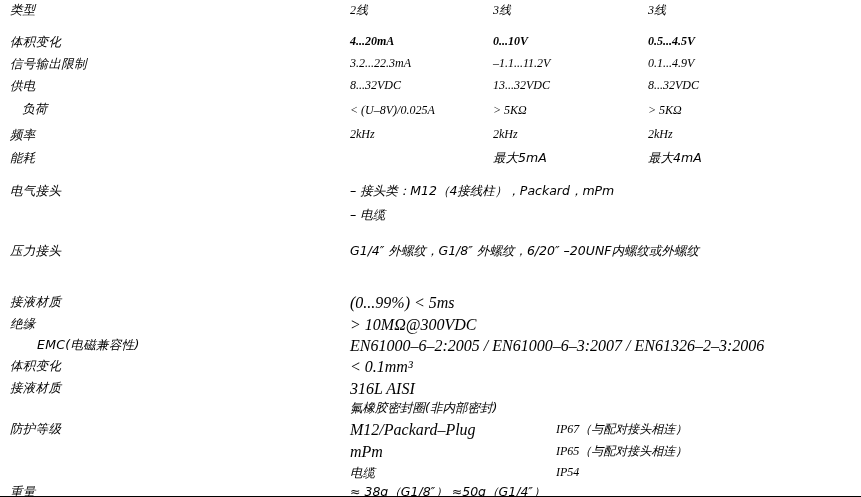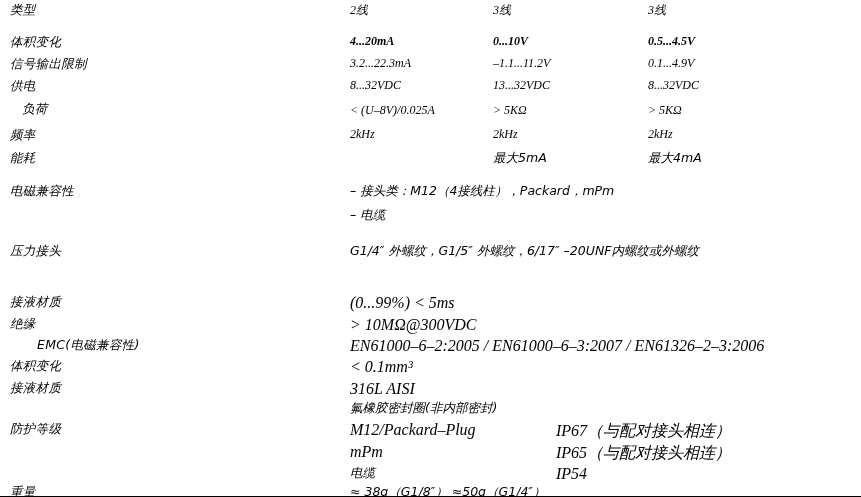--- a/index.html
+++ b/index.html
@@ -66,21 +66,21 @@
   .bold {
     font-weight: bold;
   }
   .cn {
     font-family: "DejaVu Sans", sans-serif;
     font-size: 12.5px;
   }
   .sub-ip {
     position: absolute;
     left: 556px;
-    font-size: 16px;
+    font-size: 12px;
     font-family: "Liberation Serif", serif;
     white-space: nowrap;
   }
   .bottom-rule {
     position: absolute;
     left: 0;
     top: 496px;
     width: 861px;
     height: 1px;
     background: #000000;
@@ -133,30 +133,30 @@
     <span class="c3">2kHz</span>
   </div>
 
   <div class="row" style="top:150px;">
     <span class="label cn">能耗</span>
     <span class="c2 cn">最大5mA</span>
     <span class="c3 cn">最大4mA</span>
   </div>
 
   <div class="row" style="top:183px;">
-    <span class="label cn">电磁兼容性</span>
+    <span class="label cn">电气接头</span>
     <span class="wide cn">– 接头类：M12（4接线柱），Packard，mPm</span>
   </div>
   <div class="row" style="top:207px;">
     <span class="wide cn">– 电缆</span>
   </div>
 
   <div class="row" style="top:243px;">
     <span class="label cn">压力接头</span>
-    <span class="wide cn">G1/4″ 外螺纹，G1/5″ 外螺纹，6/17″ –20UNF内螺纹或外螺纹</span>
+    <span class="wide cn">G1/4″ 外螺纹，G1/8″ 外螺纹，6/20″ –20UNF内螺纹或外螺纹</span>
   </div>
 
   <div class="row" style="top:294px;">
     <span class="label cn">接液材质</span>
     <span class="wide">(0...99%) &lt; 5ms</span>
   </div>
 
   <div class="row" style="top:316px;">
     <span class="label cn">绝缘</span>
     <span class="wide">&gt; 10MΩ@300VDC</span>

